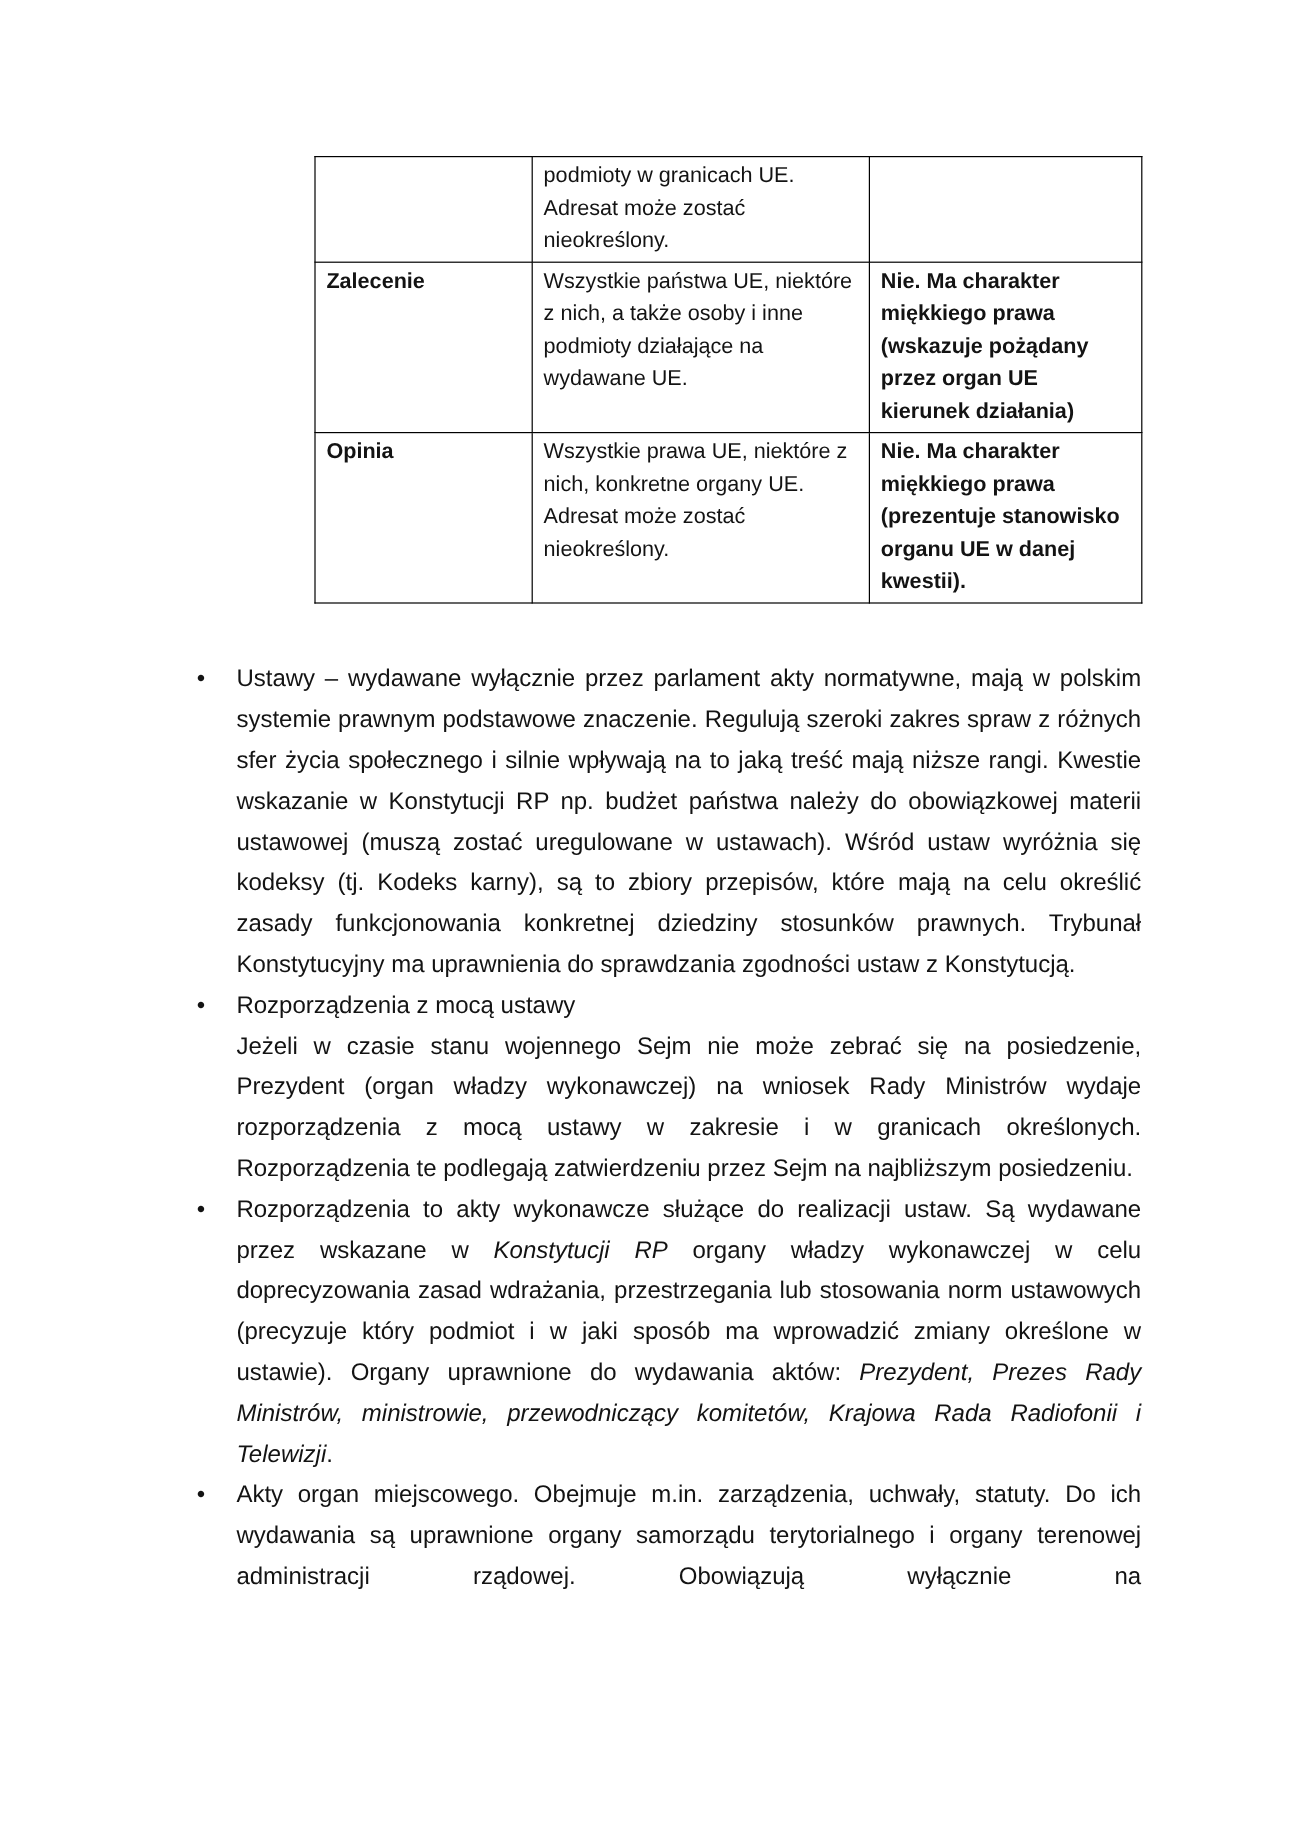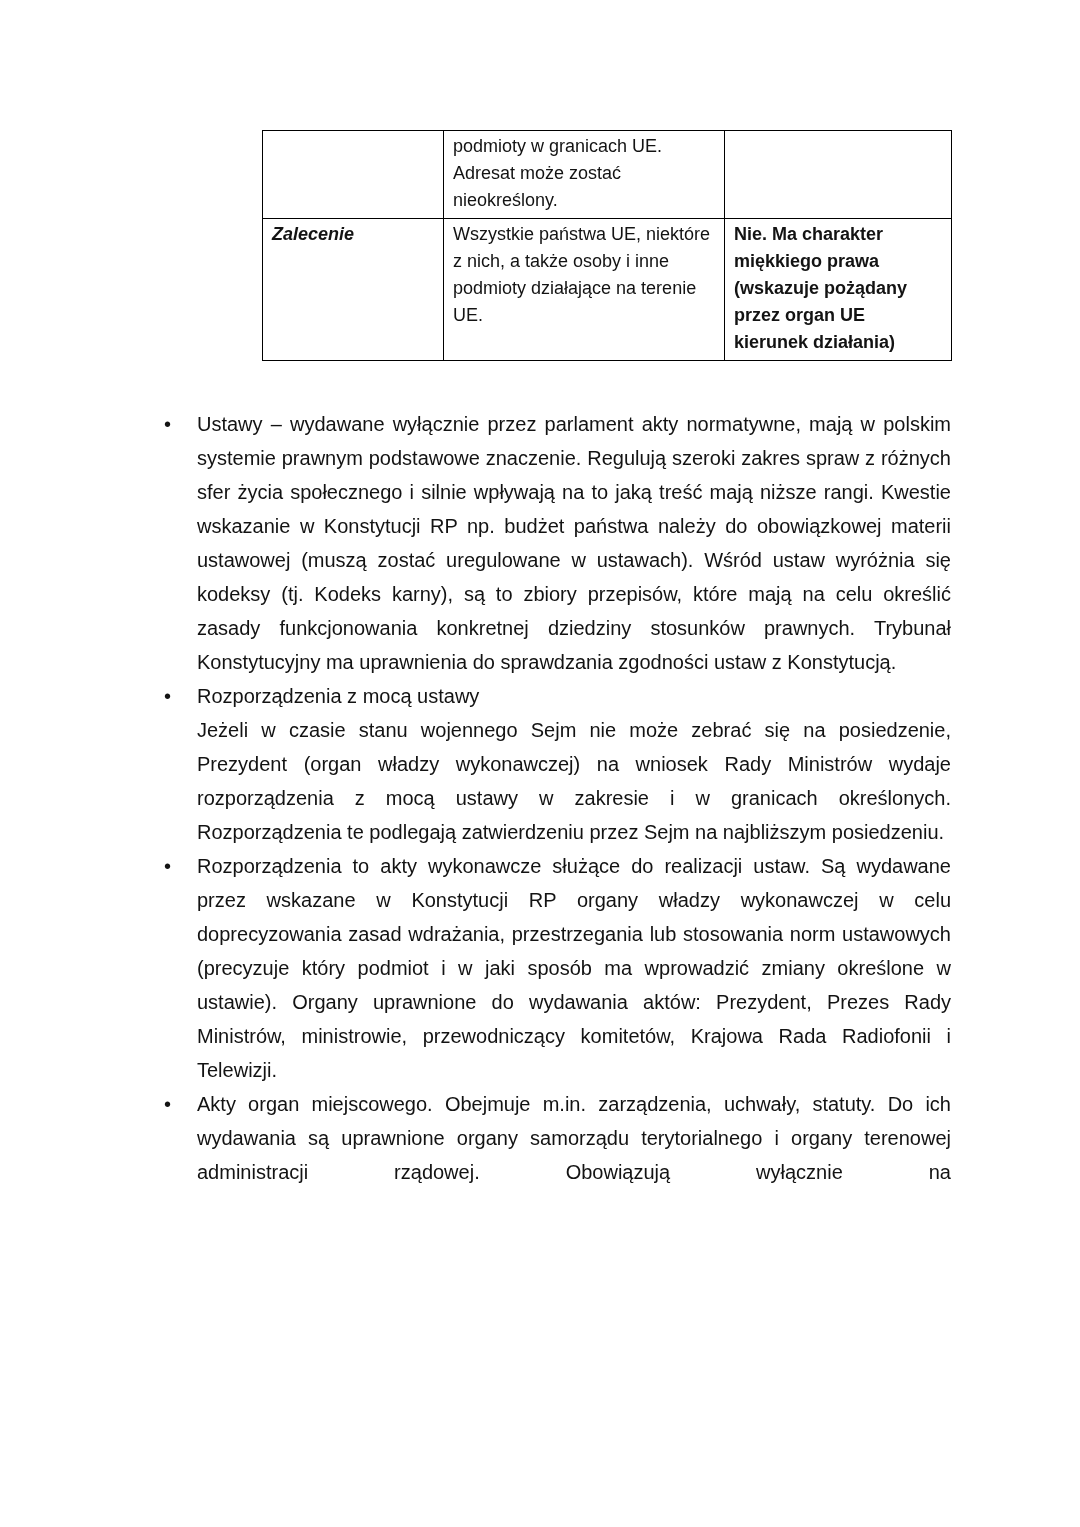--- a/index.html
+++ b/index.html
@@ -23,21 +23,21 @@
     margin: 130px 0 0 262px;
     width: 689px;
     font-size: 18px;
     line-height: 27px;
   }
   table.eu-acts-table td {
     border: 1px solid #000000;
     vertical-align: top;
     padding: 2px 9px 4px 9px;
   }
-  td.cell-term     { width: 181px; font-weight: 700; font-style: italic; }
+  td.cell-term     { width: 181px; font-weight: 700; }
   td.cell-addressee{ width: 281px; }
   td.cell-binding  { width: 227px; font-weight: bold; }
 
   
   .content {
     margin: 46px 0 0 150px;
     width: 801px;
     font-size: 20px;
     line-height: 34px;
   }
@@ -48,43 +48,48 @@
     font-size: 20px;
     line-height: 34px;
   }
   .bullet-text {
     flex: 1 1 auto;
     text-align: justify;
     min-width: 0;
   }
   .bullet-text.cutoff { text-align-last: justify; }
   .run-bold   { font-weight: 400; }
-  .run-italic { }
+  .run-italic { font-style: italic; }
 </style>
 </head>
 <body>
 
 <div class="page">
 
   <table class="eu-acts-table">
     <colgroup>
       <col style="width:181px">
       <col style="width:281px">
       <col style="width:227px">
     </colgroup>
     <tbody>
         <tr>
           <td class="cell-term"></td>
           <td class="cell-addressee">podmioty w granicach UE. Adresat może zostać nieokreślony.</td>
           <td class="cell-binding"></td>
         </tr>
         <tr>
           <td class="cell-term">Zalecenie</td>
-          <td class="cell-addressee">Wszystkie państwa UE, niektóre z nich, a także osoby i inne podmioty działające na terenie UE.</td>
+          <td class="cell-addressee">Wszystkie państwa UE, niektóre z nich, a także osoby i inne podmioty działające na wydawane UE.</td>
           <td class="cell-binding">Nie. Ma charakter miękkiego prawa (wskazuje pożądany przez organ UE kierunek działania)</td>
+        </tr>
+        <tr>
+          <td class="cell-term">Opinia</td>
+          <td class="cell-addressee">Wszystkie prawa UE, niektóre z nich, konkretne organy UE. Adresat może zostać nieokreślony.</td>
+          <td class="cell-binding">Nie. Ma charakter miękkiego prawa (prezentuje stanowisko organu UE w danej kwestii).</td>
         </tr>
       </tbody>
   </table>
 
   <div class="content">
       <div class="bullet-item">
         <span class="bullet-marker">•</span>
         <div class="bullet-text"><span class="run-bold ">Ustawy</span><span class=""> – wydawane wyłącznie przez parlament akty normatywne, mają w polskim systemie prawnym podstawowe znaczenie. Regulują szeroki zakres spraw z różnych sfer życia społecznego i silnie wpływają na to jaką treść mają niższe rangi. Kwestie wskazanie w Konstytucji RP np. budżet państwa należy do </span><span class="run-bold ">obowiązkowej materii ustawowej</span><span class=""> (muszą zostać uregulowane w ustawach). Wśród ustaw wyróżnia się </span><span class="run-bold ">kodeksy</span><span class=""> (tj. Kodeks karny), są to zbiory przepisów, które mają na celu określić zasady funkcjonowania konkretnej dziedziny stosunków prawnych. </span><span class="run-bold ">Trybunał Konstytucyjny</span><span class=""> ma uprawnienia do sprawdzania zgodności ustaw z Konstytucją.</span></div>
       </div>
       <div class="bullet-item">

